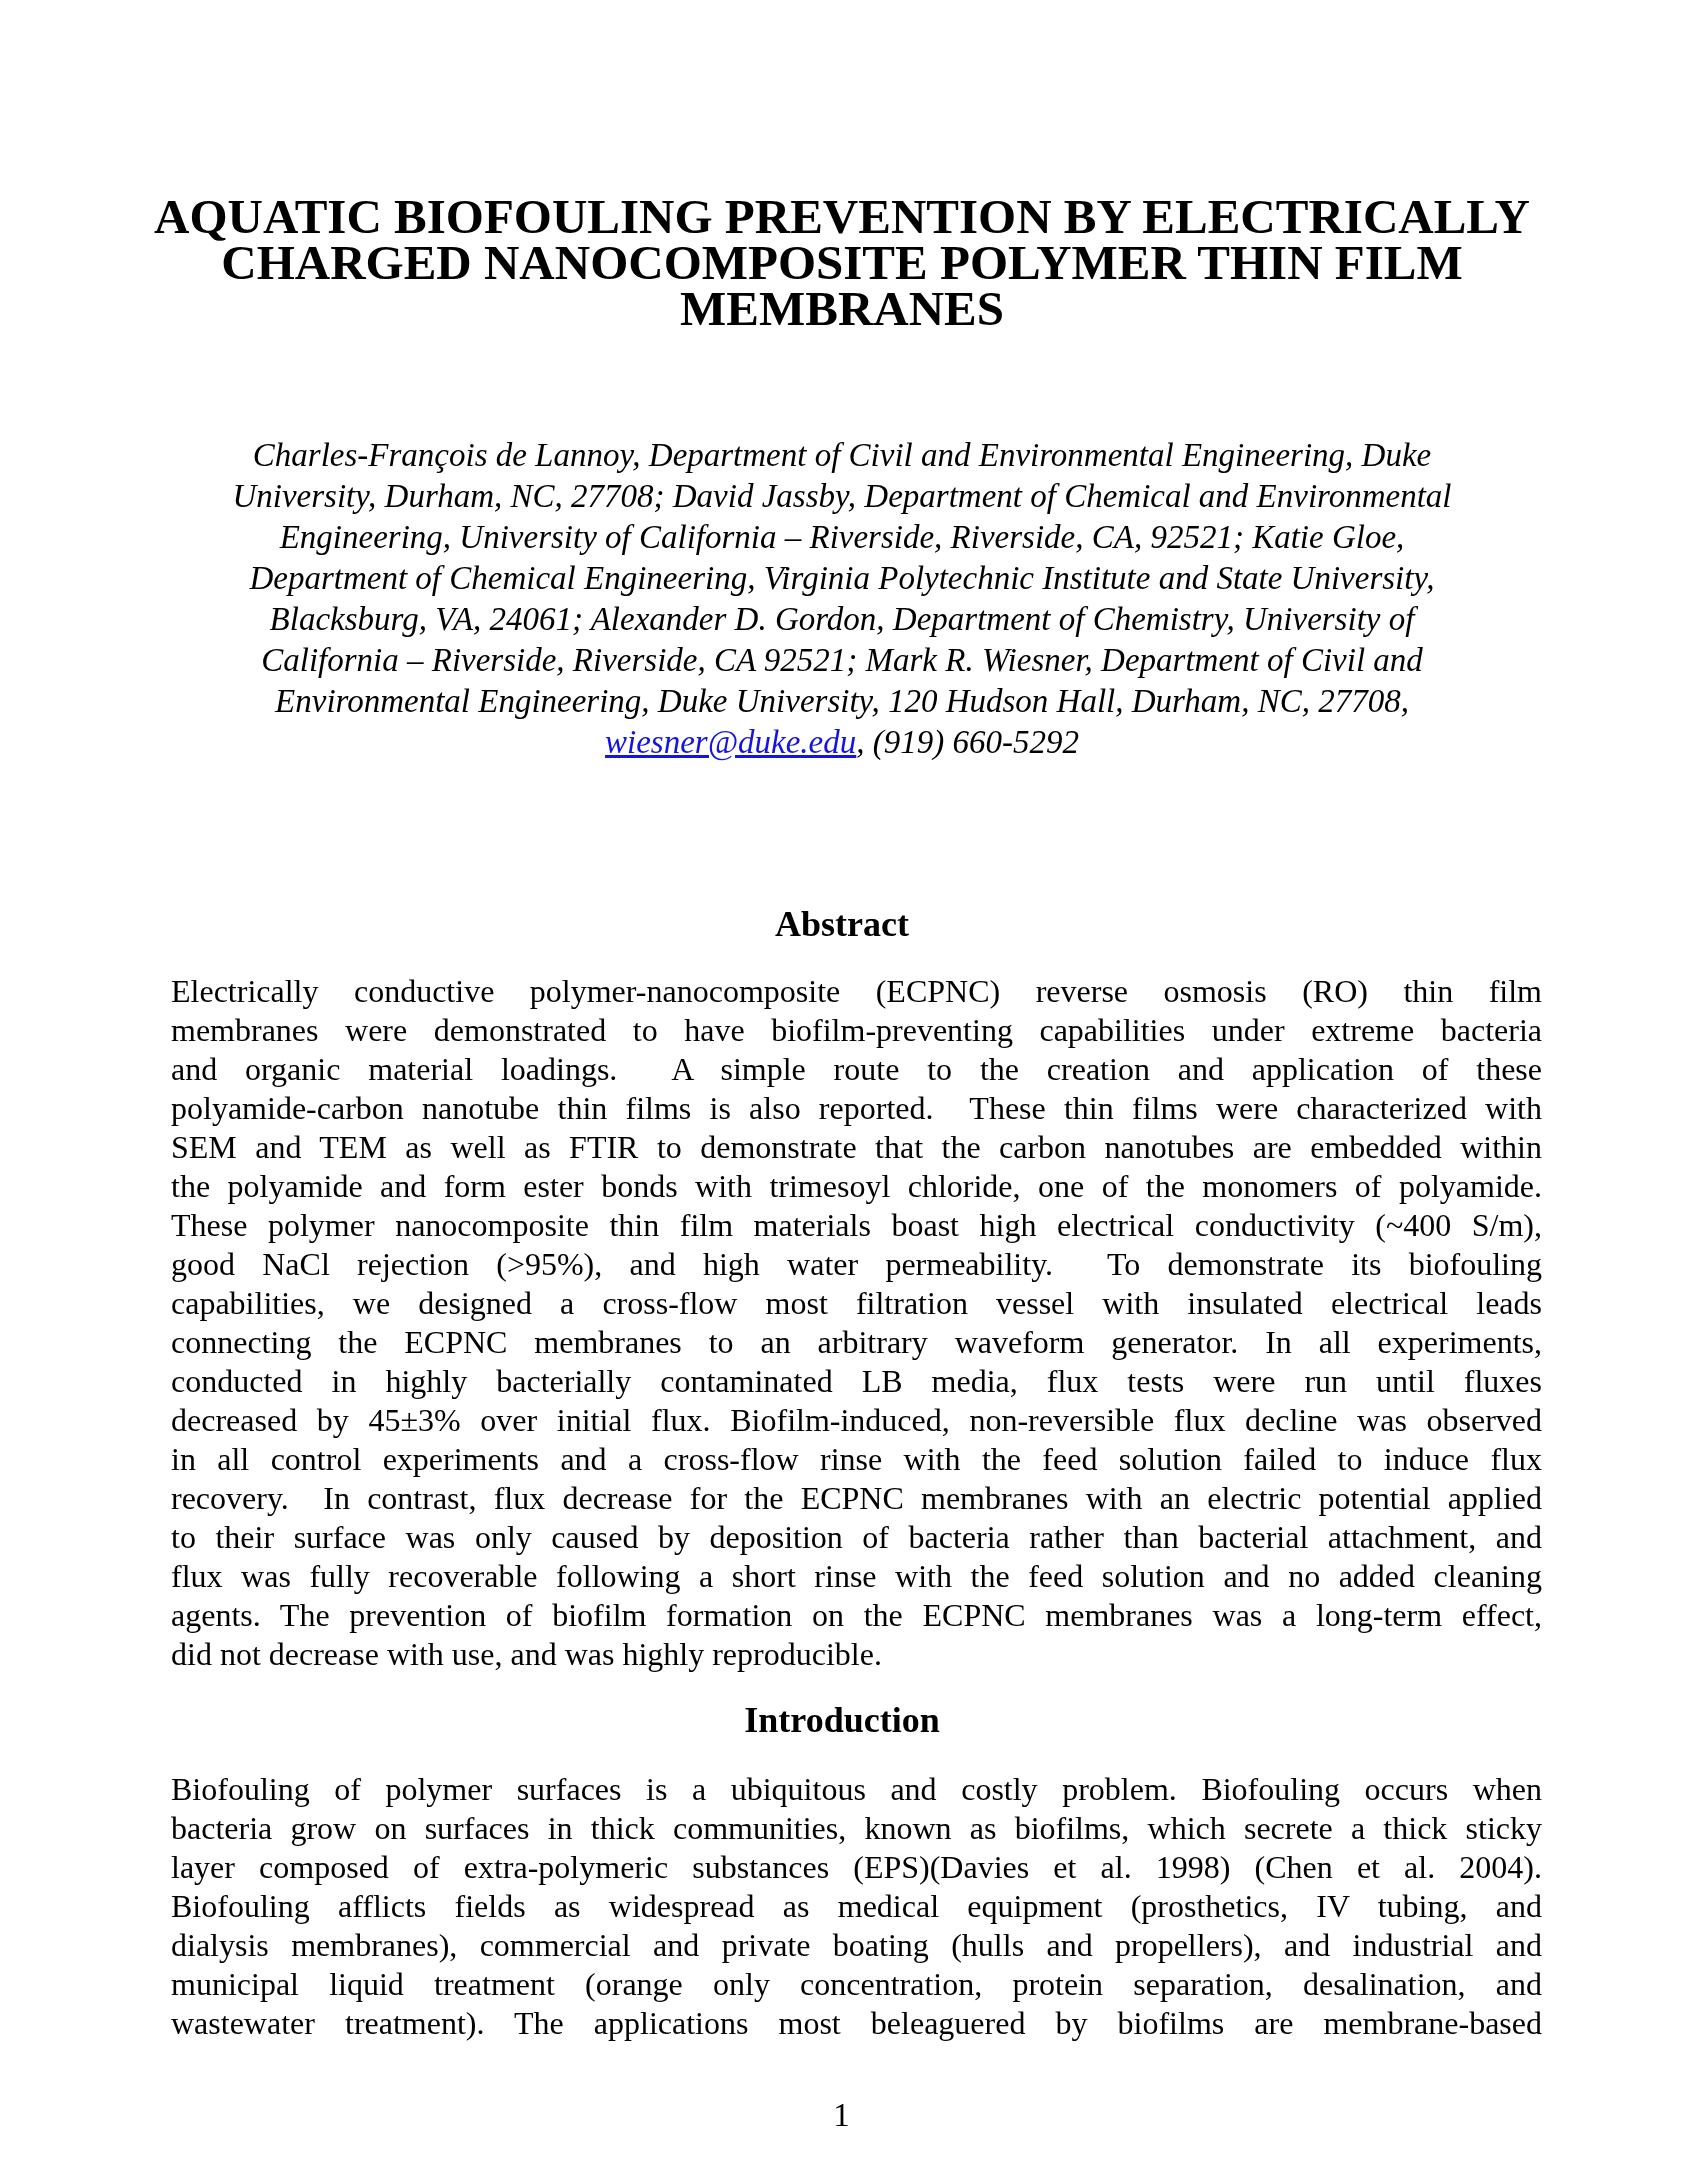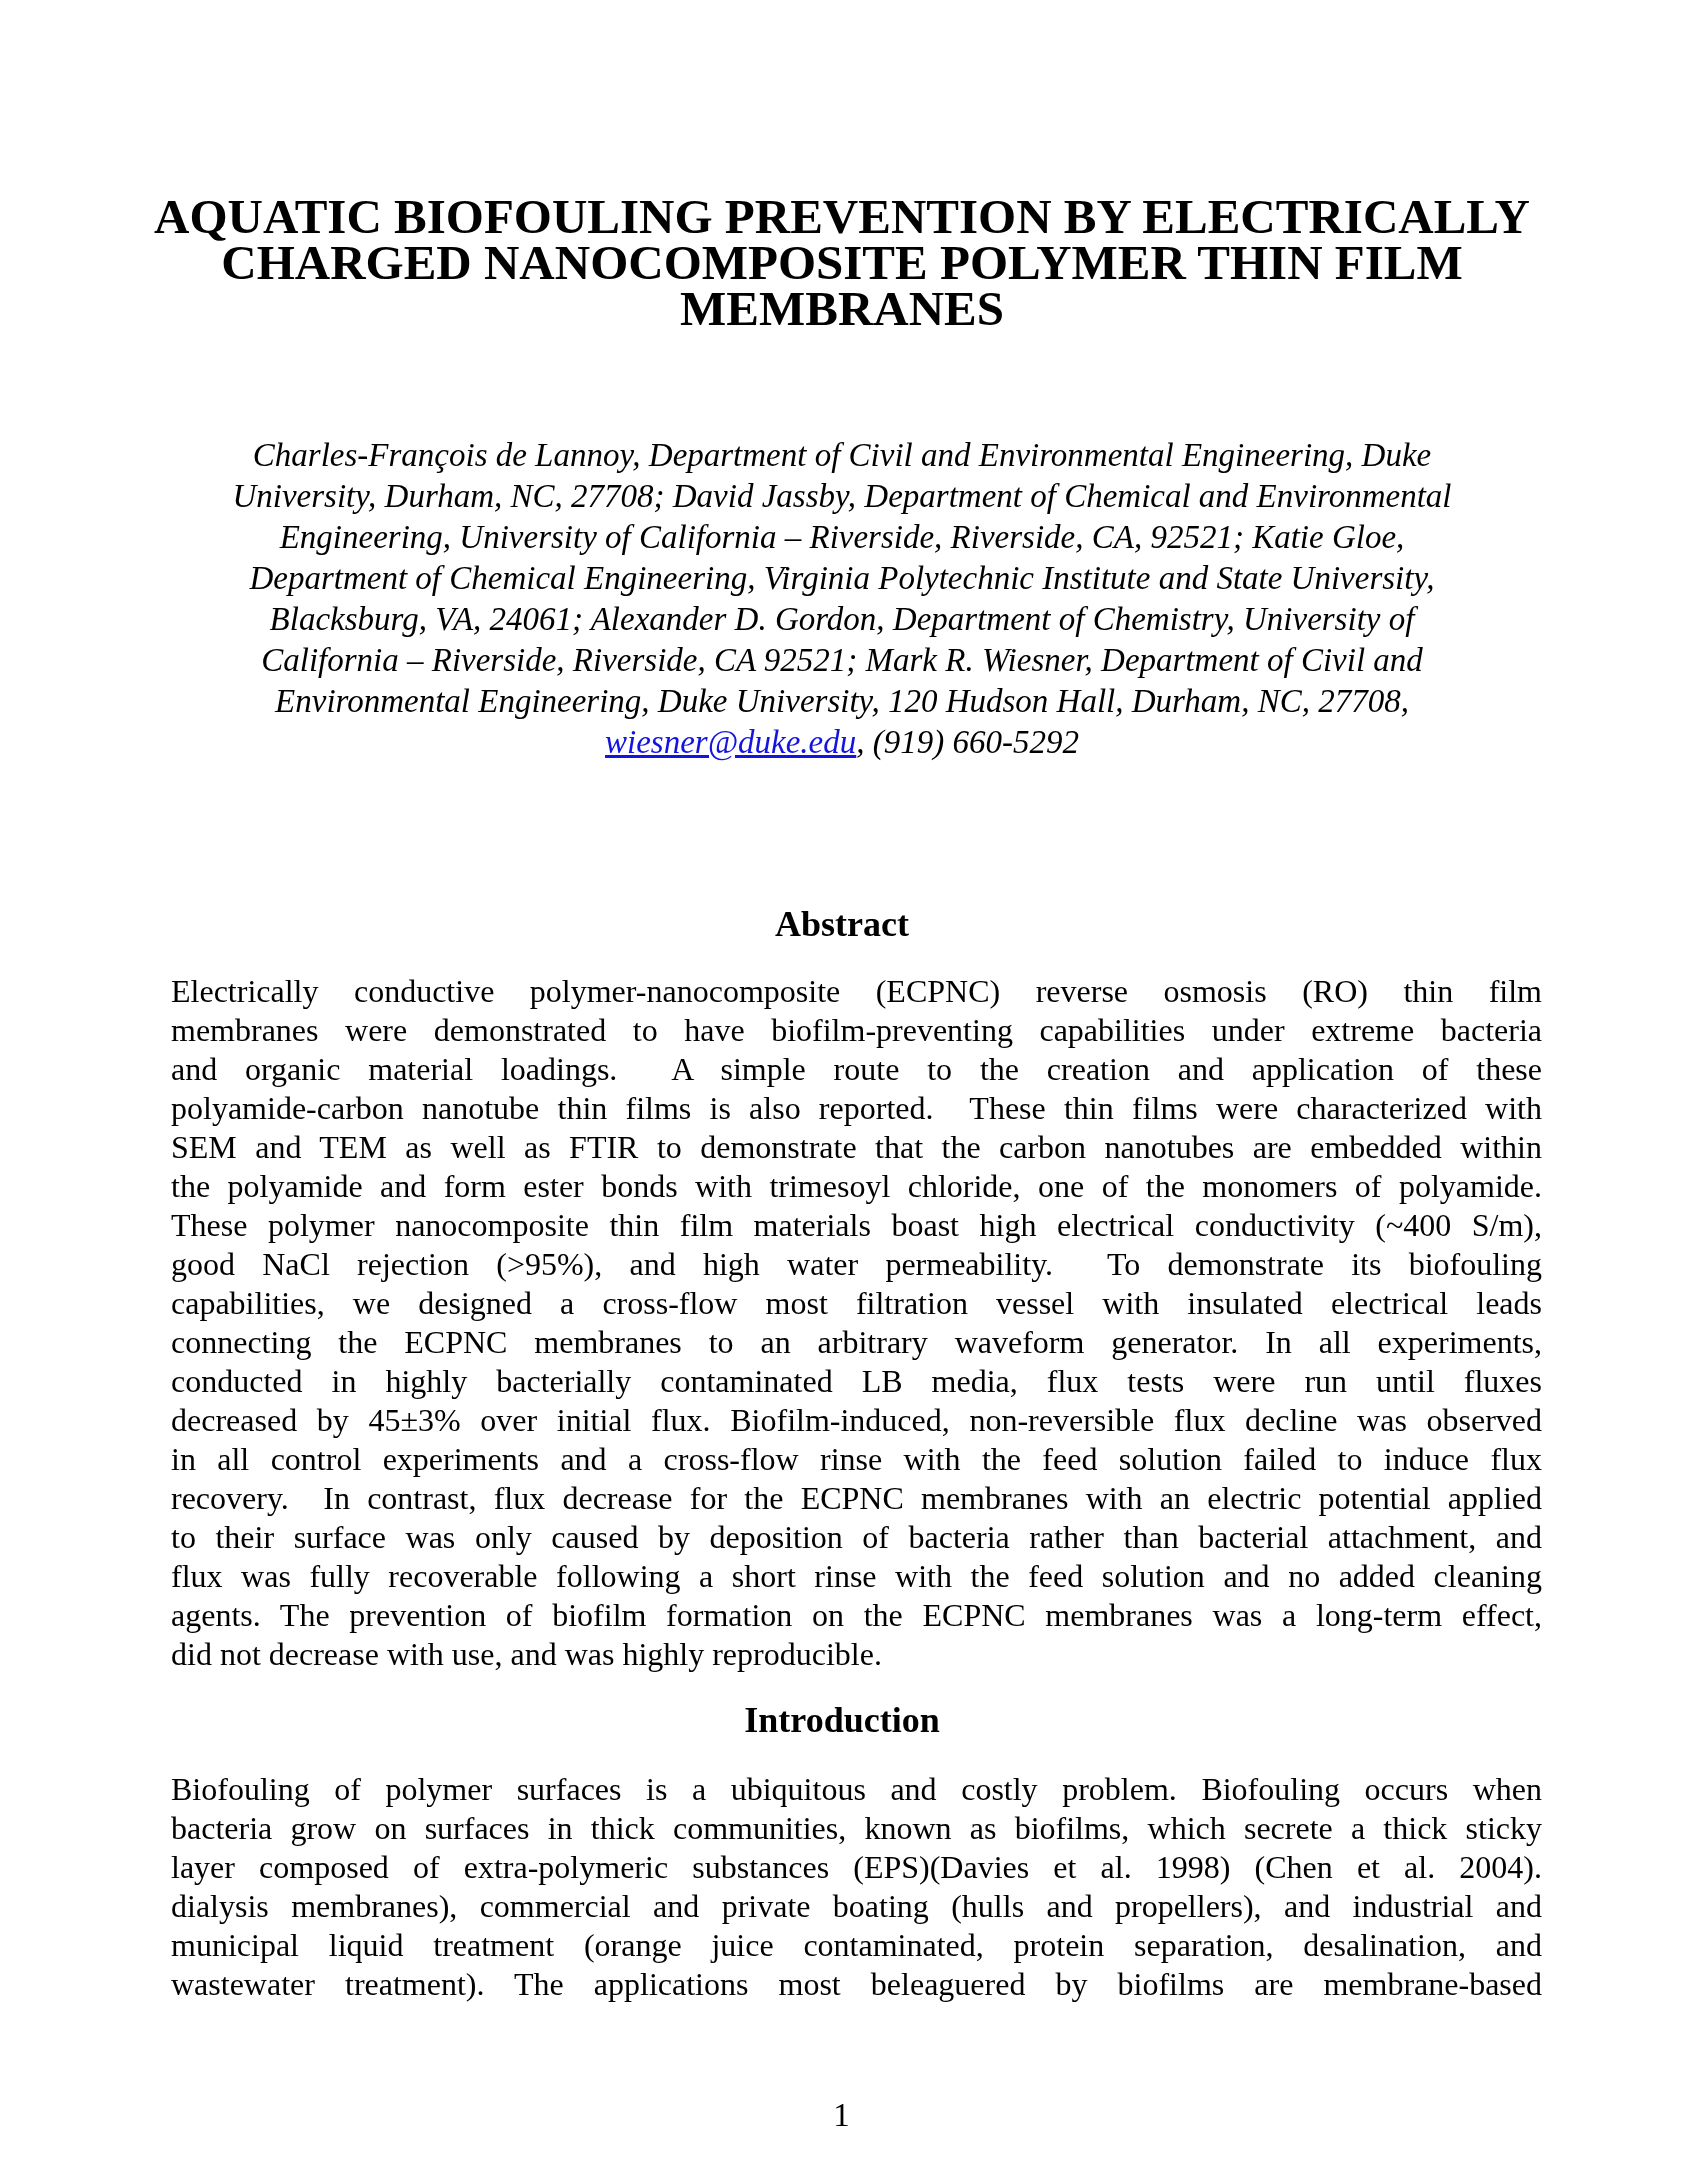--- a/index.html
+++ b/index.html
@@ -121,22 +121,23 @@
       <div class="jline">agents. The prevention of biofilm formation on the ECPNC membranes was a long-term effect,</div>
       <div class="jline last">did not decrease with use, and was highly reproducible.</div>
     </div>
 
     <div class="section-heading intro">Introduction</div>
 
     <div class="body-block intro">
       <div class="jline">Biofouling of polymer surfaces is a ubiquitous and costly problem. Biofouling occurs when</div>
       <div class="jline">bacteria grow on surfaces in thick communities, known as biofilms, which secrete a thick sticky</div>
       <div class="jline">layer composed of extra-polymeric substances (EPS)(Davies et al. 1998) (Chen et al. 2004).</div>
+      <div class="jline">Biofouling afflicts fields as widespread as medical equipment (prosthetics, IV tubing, and</div>
       <div class="jline">dialysis membranes), commercial and private boating (hulls and propellers), and industrial and</div>
-      <div class="jline">municipal liquid treatment (orange juice contaminated, protein separation, desalination, and</div>
+      <div class="jline">municipal liquid treatment (orange only concentration, protein separation, desalination, and</div>
       <div class="jline">wastewater treatment). The applications most beleaguered by biofilms are membrane-based</div>
     </div>
 
   </div>
 
   <div class="page-number">1</div>
 </div>
 
 
 </body></html>

